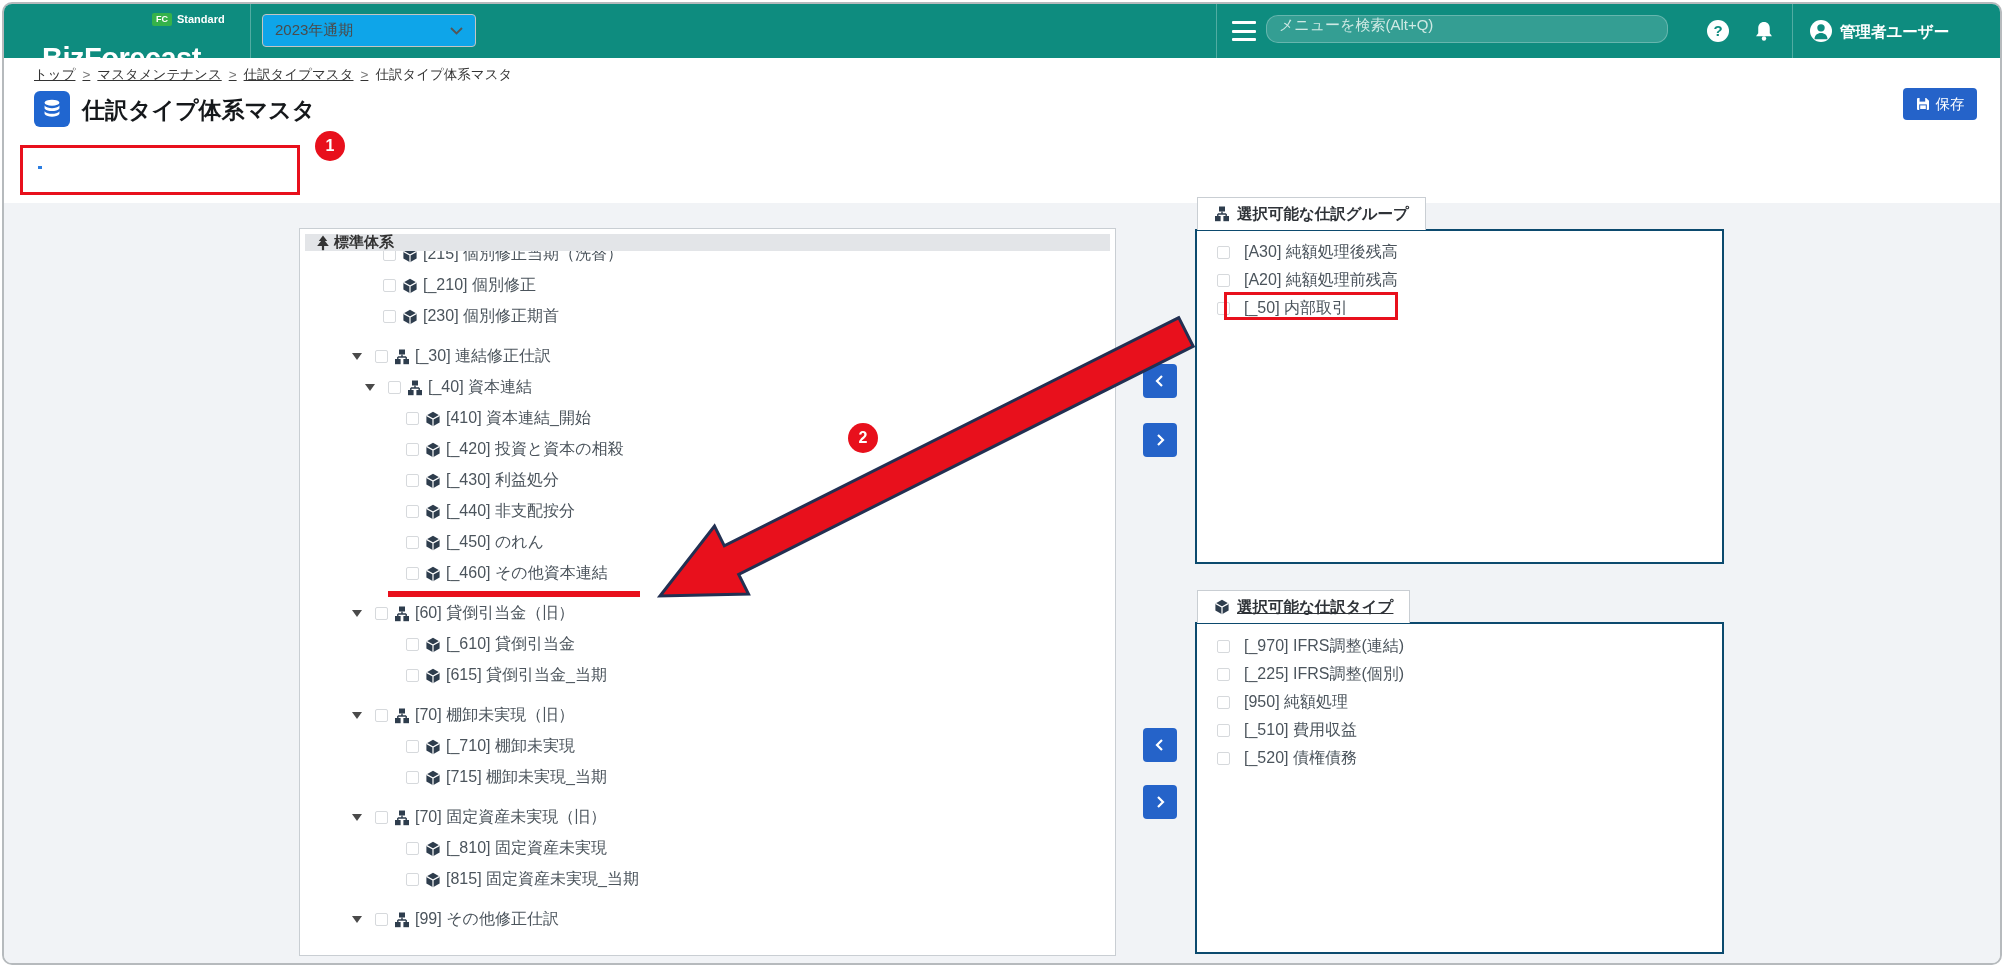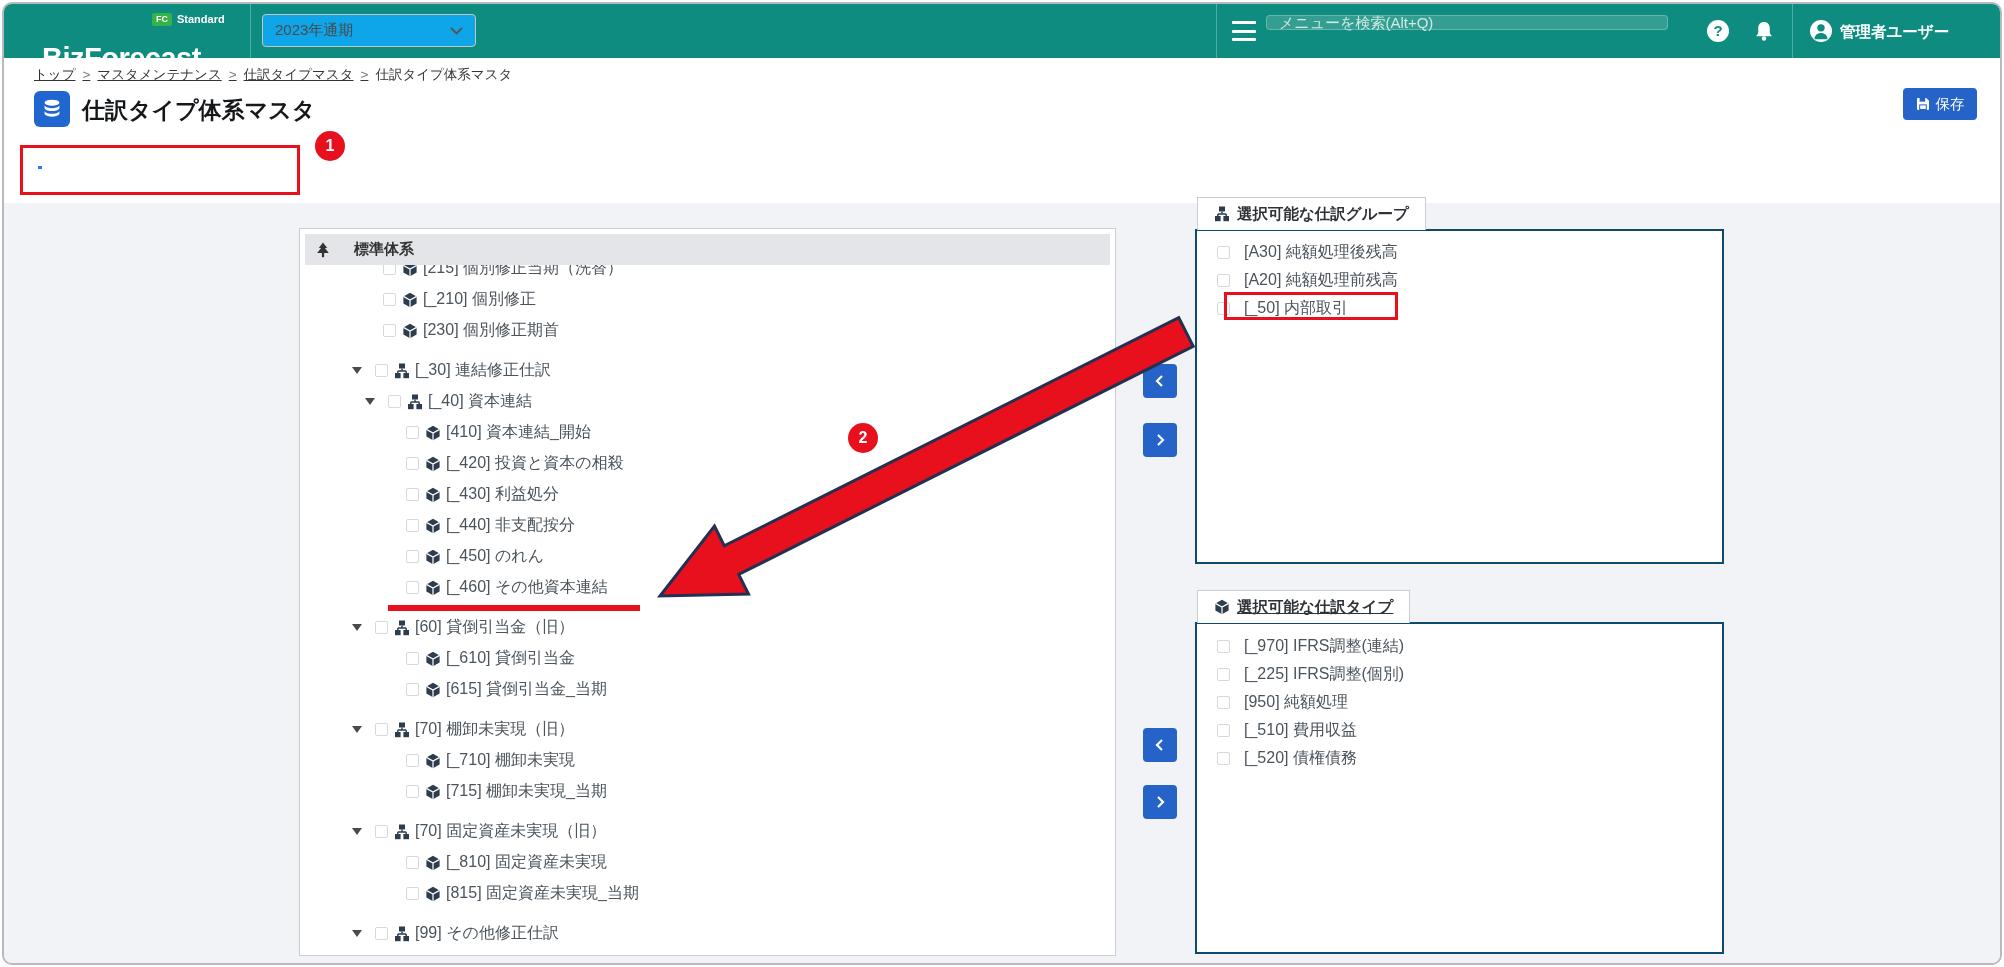--- a/index.html
+++ b/index.html
@@ -15,21 +15,21 @@
   .topbar{position:absolute; left:0; top:0; width:100%; height:54px; background:var(--teal);}
   .brand{position:absolute; left:38px; top:4px; width:200px; height:48px;}
   .brand-top{position:absolute; left:110px; top:5px; display:flex; align-items:flex-start; gap:5px;}
   .fc-badge{background:#35b24a; color:#fff; font-size:9px; font-weight:bold; padding:1px 4px; border-radius:2px; line-height:11px;}
   .fc-standard{color:#fff; font-size:11px; font-weight:bold;}
   .logo{position:absolute; left:0; top:16px; color:#fff; font-size:29px; font-weight:bold; letter-spacing:-0.5px; line-height:30px;margin-top:19px;}
   .hdr-divider{position:absolute; top:0; width:1px; height:54px; background:rgba(255,255,255,0.28);}
   .period{position:absolute; left:258px; top:10px; width:214px; height:33px; background:#0ea5e9; border:1px solid #c3c5c4; border-radius:4px; display:flex; align-items:center; justify-content:space-between; padding:0 12px; color:#4b4b4b; font-size:15px; cursor:pointer;}
   .hamburger{position:absolute; left:1228px; top:17px; width:24px; height:20px; display:flex; flex-direction:column; justify-content:space-between; cursor:pointer;}
   .hamburger span{display:block; height:3px; background:#fff; border-radius:1px;}
-  .search{position:absolute; left:1262px; top:11px; width:402px; height:15px; background:rgba(255,255,255,0.16); border:1px solid rgba(255,255,255,0.25); border-radius:4px; display:flex; align-items:center; padding:0 12px;}
+  .search{position:absolute; left:1262px; top:11px; width:402px; height:28px; background:rgba(255,255,255,0.16); border:1px solid rgba(255,255,255,0.25); border-radius:12px; display:flex; align-items:flex-start; padding:0 12px;}
   .search input{background:transparent; border:none; outline:none; width:100%; font-size:15px; color:#eaf6f4; font-family:inherit;}
   .search input::placeholder{color:#cfe9e4;}
   .circle-ic{position:absolute; width:22px; height:22px; border-radius:50%; background:#fff; color:var(--teal); font-weight:bold; font-size:15px; text-align:center; line-height:22px; top:16px; cursor:pointer;}
   .bell{position:absolute; left:1749px; top:16px; width:22px; height:22px; cursor:pointer;}
   .user{position:absolute; left:1806px; top:16px; width:22px; height:22px; border-radius:50%; background:#fff; overflow:hidden; cursor:pointer;}
   .user-name{position:absolute; left:1836px; top:18px; color:#fff; font-size:15.5px; font-weight:bold; cursor:pointer;}
 
   
   .subheader{position:absolute; left:0; top:54px; width:100%; height:145px; background:#fff;}
   .breadcrumb{position:absolute; left:30px; top:8px; font-size:13.5px; color:#555; display:flex; gap:7px; align-items:center;}
@@ -41,21 +41,21 @@
   .save-btn{position:absolute; left:1899px; top:30px; width:74px; height:32px; background:var(--accent-blue); color:#fff; border:none; border-radius:4px; font-size:14.5px; font-family:inherit; display:flex; align-items:center; justify-content:center; gap:6px; cursor:pointer;}
   .tabs{position:absolute; left:34px; top:92px; display:flex; gap:30px;}
   .tab{font-size:15px; font-weight:bold; color:#3a3f44; padding:6px 2px 10px 2px; border-bottom:3px solid transparent; cursor:pointer;}
   .tab.active{color:var(--tab-blue); border-bottom-color:var(--tab-blue);}
 
   
   .content{position:absolute; left:0; top:199px; width:100%; height:764px; background:#f1f3f6;}
 
   
   .tree-panel{position:absolute; left:295px; top:224px; width:817px; height:728px; background:#fff; border:1px solid #c9ced3; padding:5px;}
-  .tree-header{height:31px; background:#e3e5e8; display:flex; align-items:center; gap:23px; padding-left:10px; font-size:15px; font-weight:bold; color:#333;}
+  .tree-header{height:17px; background:#e3e5e8; display:flex; align-items:center; gap:3px; padding-left:10px; font-size:15px; font-weight:bold; color:#333;}
   .tree-body{position:relative; height:686px; overflow:hidden;}
   .tree-list{margin-top:-12px;}
   .tree-row{position:relative; height:31px; display:flex; align-items:center; font-size:16px; color:#4b545c; cursor:pointer;}
   .tree-row.group.lv1{margin-top:9px; padding-left:47px;}
   .tree-row.group.lv2{padding-left:60px;}
   .tree-row.leaf.lv1{padding-left:78px;}
   .tree-row.leaf.lv2{padding-left:101px;}
   .tree-row.clip-top{margin-top:-12px;}
   .tri{width:0; height:0; border-left:5.5px solid transparent; border-right:5.5px solid transparent; border-top:7px solid #4a4a4a; margin-right:13px; flex:none;}
   .cb{width:13px; height:13px; border:1px solid #d6d9dc; border-radius:2px; background:#fff; margin-right:6px; flex:none;}

